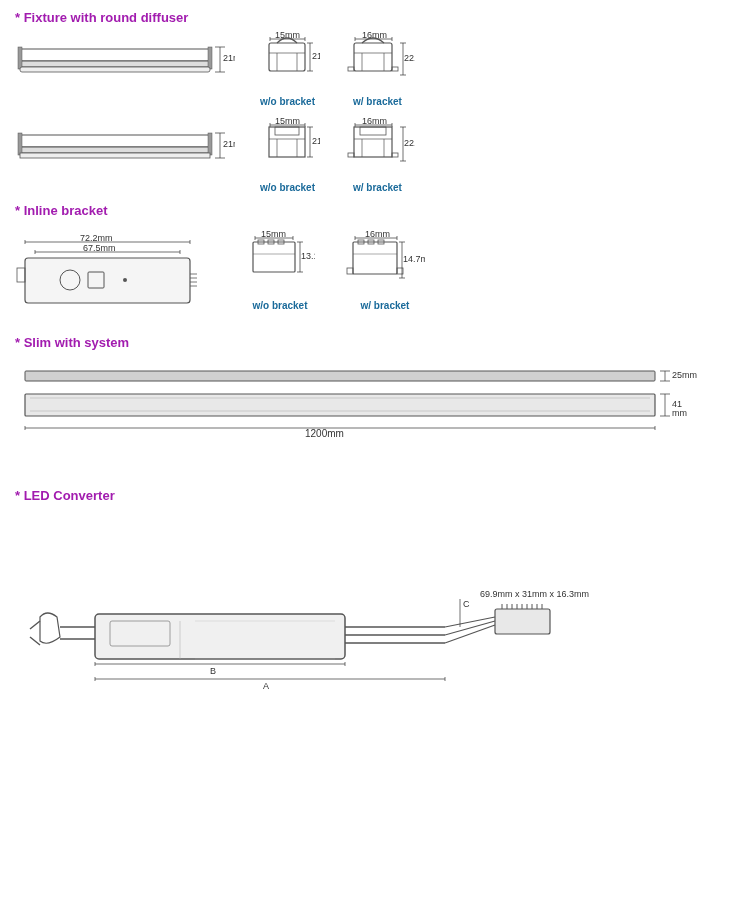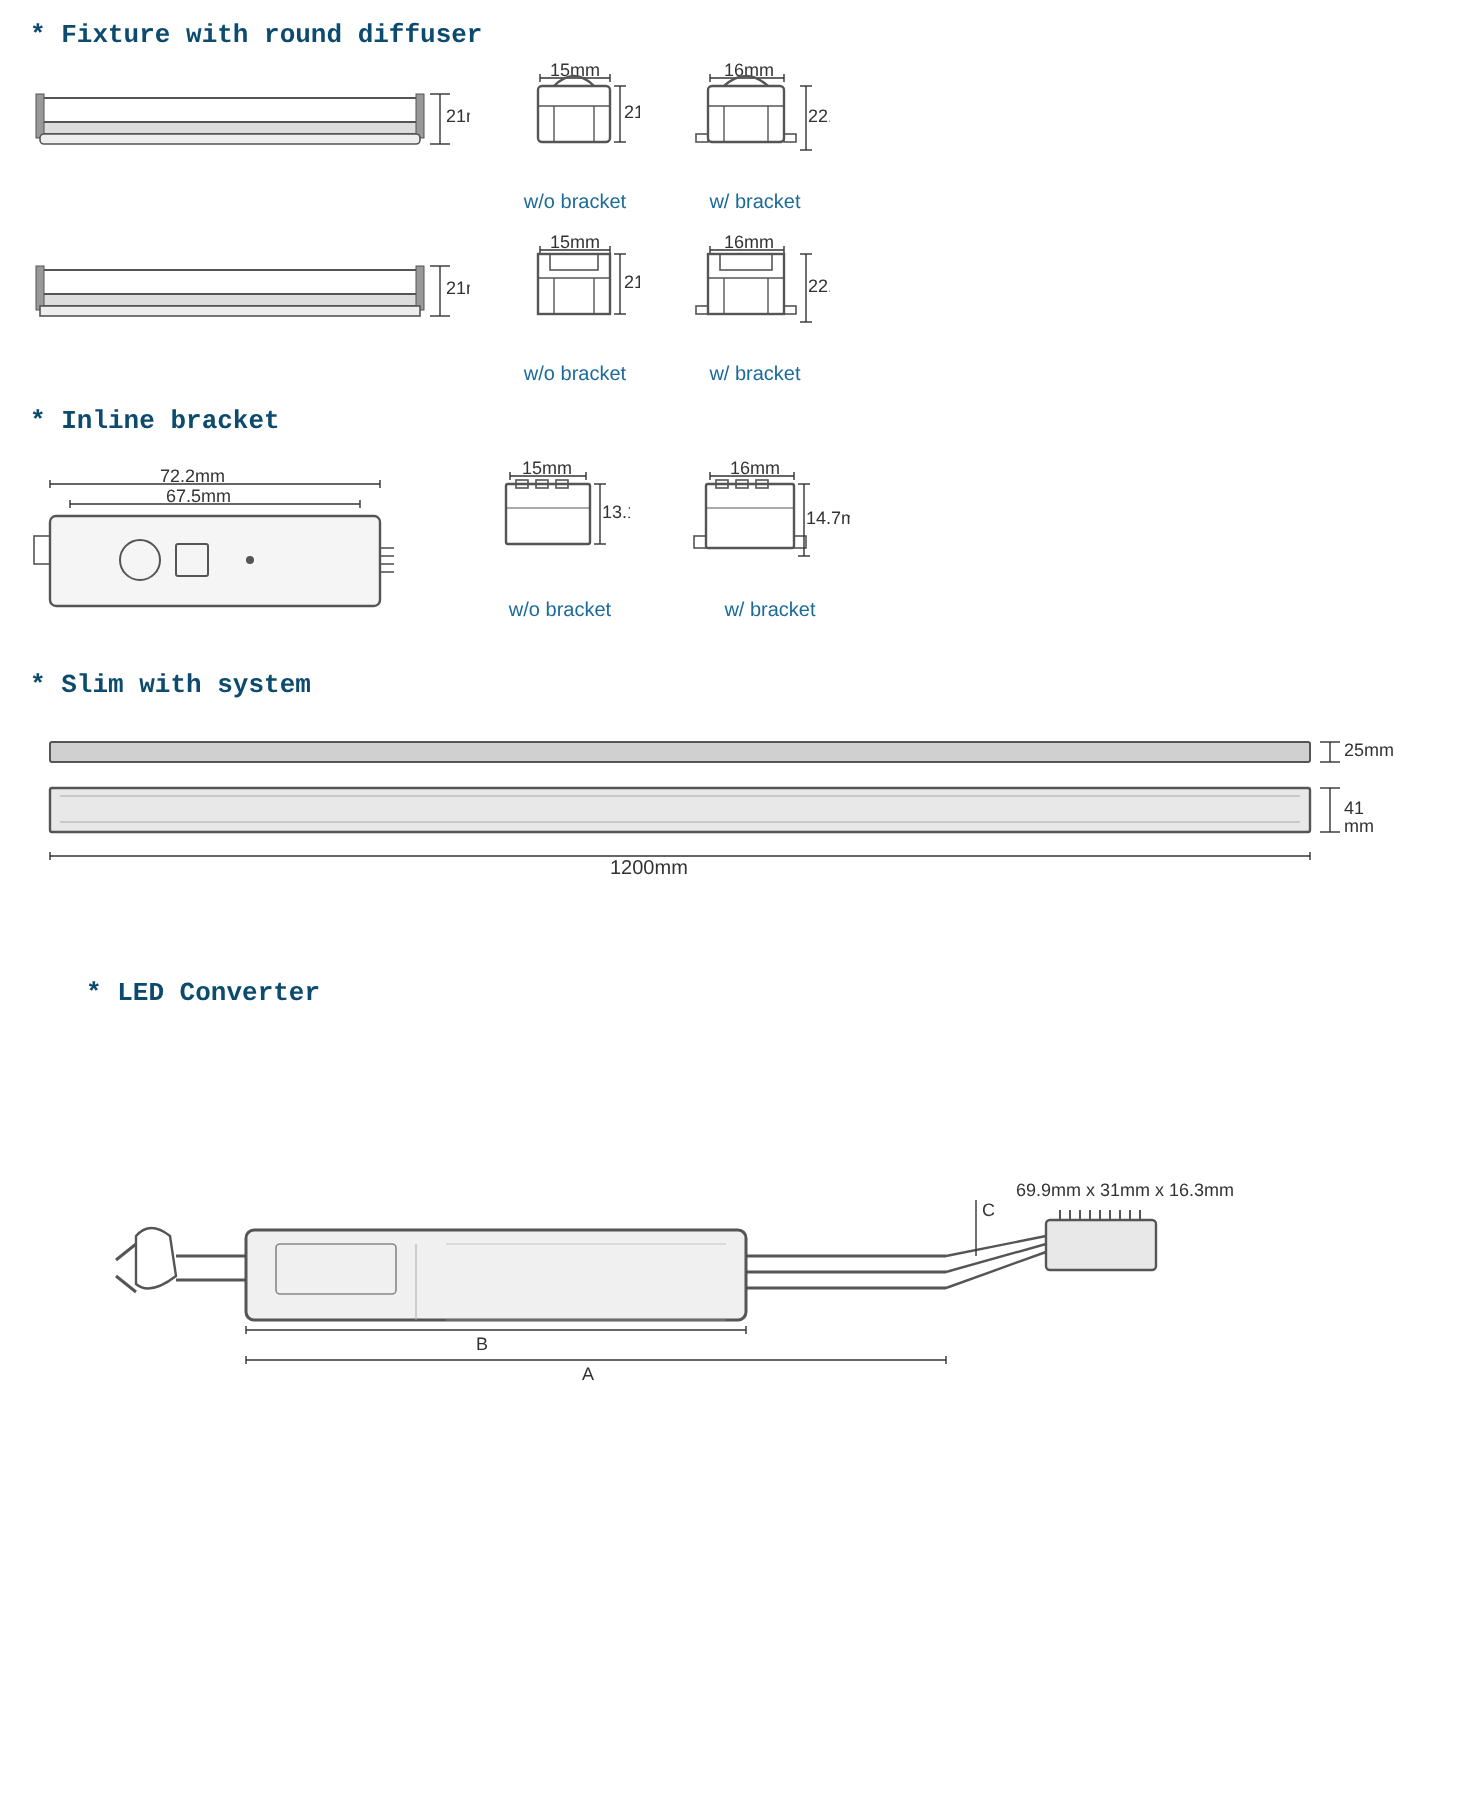--- a/index.html
+++ b/index.html
@@ -28,27 +28,27 @@
     .section {
       margin-bottom: 10px;
     }
     
     .diagram-row {
       display: flex;
       align-items: flex-start;
       gap: 20px;
     }
     .blue-text {
-      color: #0c4a6e;
-      font-family: Liberation Mono, monospace;
+      color: #a21caf;
     }
     .dim-note {
       font-size: 10px;
       color: #1a6a9a;
       text-align: left;
+      font-weight: bold;
     }
   </style>
 </head>
 <body>
 
 <div class="page">
 
   <div class="section">
     <div class="section-title blue-text">* Fixture with round diffuser</div>
     <div class="diagram-row">
@@ -281,21 +281,21 @@
         <text x="657" y="60" font-size="9" fill="#333">mm</text>
 
         <line x1="10" y1="72" x2="640" y2="72" stroke="#333" stroke-width="0.7"></line>
         <line x1="10" y1="70" x2="10" y2="74" stroke="#333" stroke-width="0.7"></line>
         <line x1="640" y1="70" x2="640" y2="74" stroke="#333" stroke-width="0.7"></line>
         <text x="290" y="81" font-size="10" fill="#333">1200mm</text>
       </svg>
     </div>
   </div>
 
-  <div class="section" style="margin-top:5px;margin-left:28px;">
+  <div class="section" style="margin-top:5px;">
     <div class="section-title blue-text">* LED Converter</div>
     <div>
       <svg width="700" height="200">
 
         <line x1="15" y1="120" x2="25" y2="112" stroke="#555" stroke-width="1.5"></line>
         <line x1="15" y1="128" x2="25" y2="136" stroke="#555" stroke-width="1.5"></line>
 
         <path d="M25,108 Q32,100 42,108 L45,128 Q32,138 25,132 Z" fill="none" stroke="#555" stroke-width="1.2"></path>
 
         <line x1="45" y1="118" x2="80" y2="118" stroke="#555" stroke-width="1.5"></line>

